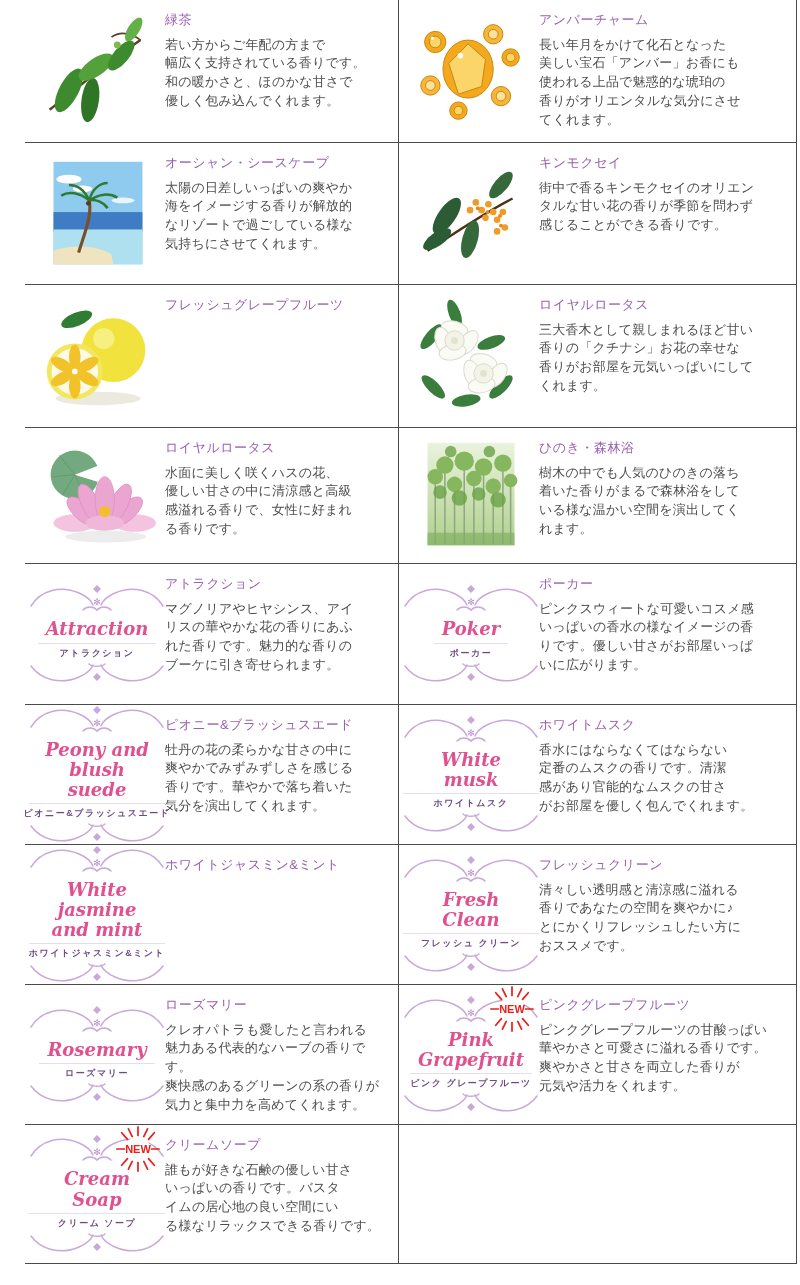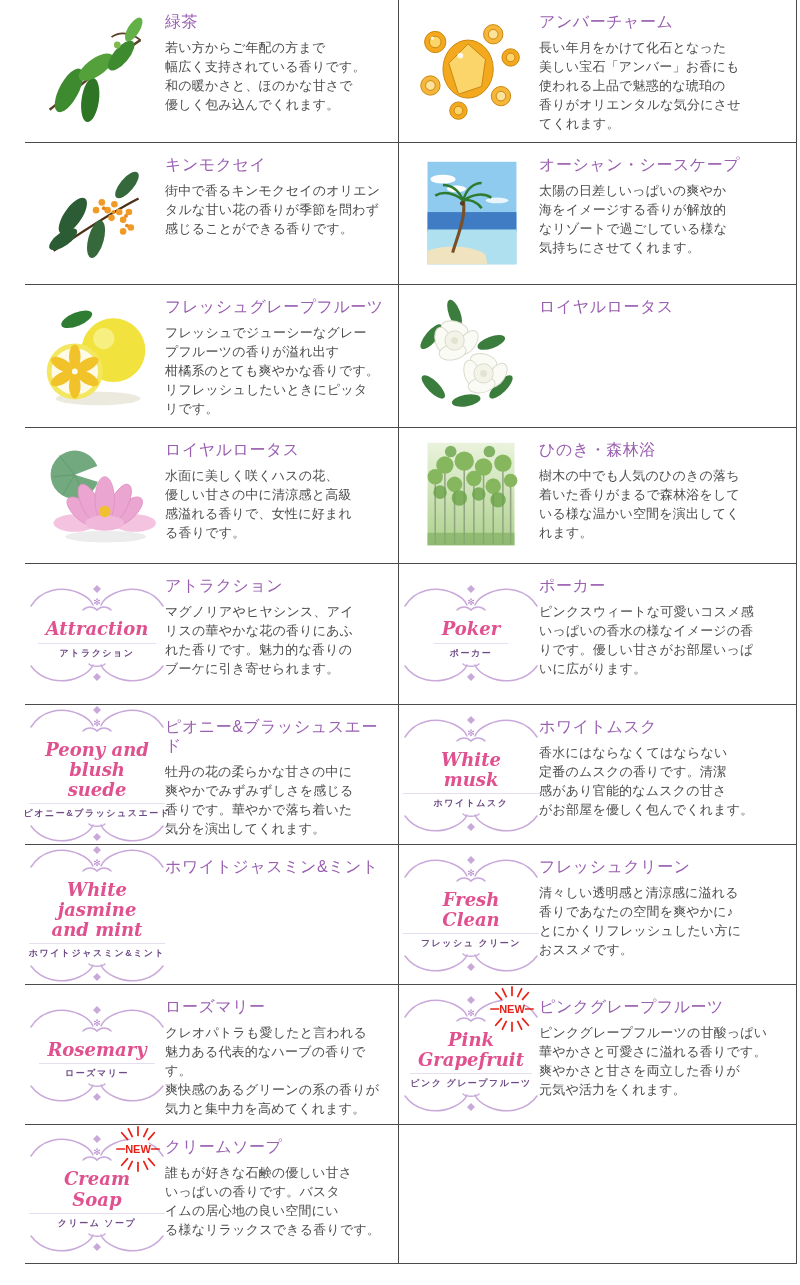--- a/index.html
+++ b/index.html
@@ -20,21 +20,21 @@
   }
   .imgbox{
     flex:0 0 136px;width:136px;
     display:flex;align-items:center;justify-content:center;
   }
   .imgbox.ornate{flex-direction:column;gap:0;}
   .txt{flex:1;min-width:0;align-self:flex-start;padding-top:4px;}
   .title-row{position:relative;}
   .title{
     margin:0 0 8px 0;
-    font-size:16px;font-weight:normal;
+    font-size:13px;font-weight:normal;
     color:#9a5fb0;letter-spacing:0.5px;
     line-height:1.2;
   }
   .desc{
     margin:0;
     font-size:13px;color:#4d4d4d;
     line-height:1.45;letter-spacing:0.2px;
     white-space:pre-line;
   }
   .script{
@@ -105,20 +105,51 @@
       </div>
       <div class="txt">
         <div class="title-row">
           <h3 class="title">アンバーチャーム</h3>
         </div>
         <p class="desc">長い年月をかけて化石となった
 美しい宝石「アンバー」お香にも
 使われる上品で魅惑的な琥珀の
 香りがオリエンタルな気分にさせ
 てくれます。</p>
+      </div>
+    </div>
+    <div class="cell">
+      <div class="imgbox">
+        <svg viewBox="0 0 130 120" width="126" height="116" xmlns="http://www.w3.org/2000/svg">
+          <rect x="20" y="6" width="92" height="106" fill="#8ecbef"></rect>
+          <rect x="20" y="58" width="92" height="20" fill="#3f7cc4"></rect>
+          <rect x="20" y="76" width="92" height="36" fill="#aee0ef"></rect>
+          <path d="M20 112 L20 98 C42 90 70 94 80 102 L82 112 Z" fill="#efe3c0"></path>
+          <ellipse cx="36" cy="24" rx="13" ry="4.5" fill="#ffffff"></ellipse>
+          <ellipse cx="50" cy="34" rx="10" ry="3.5" fill="#ffffff"></ellipse>
+          <ellipse cx="92" cy="46" rx="12" ry="3" fill="#ffffff" opacity="0.8"></ellipse>
+          <path d="M46 100 C52 80 60 62 57 46" stroke="#7a4f28" stroke-width="3.2" fill="none"></path>
+          <g stroke="#2f7a2f" stroke-width="2.6" fill="none">
+            <path d="M57 46 C47 38 36 36 28 41"></path>
+            <path d="M57 46 C52 35 44 30 36 30"></path>
+            <path d="M57 46 C60 34 68 28 76 28"></path>
+            <path d="M57 46 C67 39 78 38 86 43"></path>
+            <path d="M57 46 C63 44 72 48 76 54"></path>
+          </g>
+          <circle cx="56" cy="49" r="2.4" fill="#5a3a22"></circle>
+        </svg>
+      </div>
+      <div class="txt">
+        <div class="title-row">
+          <h3 class="title">オーシャン・シースケープ</h3>
+        </div>
+        <p class="desc">太陽の日差しいっぱいの爽やか
+海をイメージする香りが解放的
+なリゾートで過ごしている様な
+気持ちにさせてくれます。</p>
       </div>
     </div>
     <div class="cell">
       <div class="imgbox">
         <svg viewBox="0 0 130 120" width="126" height="116" xmlns="http://www.w3.org/2000/svg">
           <path d="M20 98 C48 80 80 58 108 44" stroke="#4c3018" stroke-width="2.4" fill="none"></path>
           <ellipse cx="40" cy="62" rx="9" ry="22" transform="rotate(35 40 62)" fill="#2c5c33"></ellipse>
           <ellipse cx="64" cy="86" rx="8" ry="20" transform="rotate(15 64 86)" fill="#35693c"></ellipse>
           <ellipse cx="30" cy="86" rx="7" ry="17" transform="rotate(55 30 86)" fill="#2c5c33"></ellipse>
           <ellipse cx="96" cy="30" rx="7" ry="17" transform="rotate(40 96 30)" fill="#35693c"></ellipse>
@@ -147,51 +178,20 @@
           <h3 class="title">キンモクセイ</h3>
         </div>
         <p class="desc">街中で香るキンモクセイのオリエン
 タルな甘い花の香りが季節を問わず
 感じることができる香りです。</p>
       </div>
     </div>
     <div class="cell">
       <div class="imgbox">
         <svg viewBox="0 0 130 120" width="126" height="116" xmlns="http://www.w3.org/2000/svg">
-          <rect x="20" y="6" width="92" height="106" fill="#8ecbef"></rect>
-          <rect x="20" y="58" width="92" height="20" fill="#3f7cc4"></rect>
-          <rect x="20" y="76" width="92" height="36" fill="#aee0ef"></rect>
-          <path d="M20 112 L20 98 C42 90 70 94 80 102 L82 112 Z" fill="#efe3c0"></path>
-          <ellipse cx="36" cy="24" rx="13" ry="4.5" fill="#ffffff"></ellipse>
-          <ellipse cx="50" cy="34" rx="10" ry="3.5" fill="#ffffff"></ellipse>
-          <ellipse cx="92" cy="46" rx="12" ry="3" fill="#ffffff" opacity="0.8"></ellipse>
-          <path d="M46 100 C52 80 60 62 57 46" stroke="#7a4f28" stroke-width="3.2" fill="none"></path>
-          <g stroke="#2f7a2f" stroke-width="2.6" fill="none">
-            <path d="M57 46 C47 38 36 36 28 41"></path>
-            <path d="M57 46 C52 35 44 30 36 30"></path>
-            <path d="M57 46 C60 34 68 28 76 28"></path>
-            <path d="M57 46 C67 39 78 38 86 43"></path>
-            <path d="M57 46 C63 44 72 48 76 54"></path>
-          </g>
-          <circle cx="56" cy="49" r="2.4" fill="#5a3a22"></circle>
-        </svg>
-      </div>
-      <div class="txt">
-        <div class="title-row">
-          <h3 class="title">オーシャン・シースケープ</h3>
-        </div>
-        <p class="desc">太陽の日差しいっぱいの爽やか
-海をイメージする香りが解放的
-なリゾートで過ごしている様な
-気持ちにさせてくれます。</p>
-      </div>
-    </div>
-    <div class="cell">
-      <div class="imgbox">
-        <svg viewBox="0 0 130 120" width="126" height="116" xmlns="http://www.w3.org/2000/svg">
           <ellipse cx="66" cy="104" rx="44" ry="7" fill="#eceadf"></ellipse>
           <ellipse cx="44" cy="22" rx="17" ry="7" transform="rotate(-22 44 22)" fill="#2e7d32"></ellipse>
           <circle cx="82" cy="54" r="33" fill="#f1e23e"></circle>
           <circle cx="72" cy="42" r="11" fill="#f9f290" opacity="0.8"></circle>
           <circle cx="42" cy="76" r="29" fill="#f4e760"></circle>
           <circle cx="42" cy="76" r="24" fill="#fdfbe8"></circle>
           <g fill="#f2c22a">
             <ellipse cx="42" cy="61" rx="6" ry="13"></ellipse>
             <ellipse cx="55" cy="69" rx="6" ry="13" transform="rotate(60 55 69)"></ellipse>
             <ellipse cx="55" cy="83" rx="6" ry="13" transform="rotate(120 55 83)"></ellipse>
@@ -199,25 +199,20 @@
             <ellipse cx="29" cy="83" rx="6" ry="13" transform="rotate(60 29 83)"></ellipse>
             <ellipse cx="29" cy="69" rx="6" ry="13" transform="rotate(120 29 69)"></ellipse>
           </g>
           <circle cx="42" cy="76" r="3" fill="#fdfbe8"></circle>
         </svg>
       </div>
       <div class="txt">
         <div class="title-row">
           <h3 class="title">フレッシュグレープフルーツ</h3>
         </div>
-        <p class="desc">フレッシュでジューシーなグレー
-プフルーツの香りが溢れ出す
-柑橘系のとても爽やかな香りです。
-リフレッシュしたいときにピッタ
-リです。</p>
       </div>
     </div>
     <div class="cell">
       <div class="imgbox">
         <svg viewBox="0 0 130 120" width="126" height="116" xmlns="http://www.w3.org/2000/svg">
           <g fill="#3a7d3c">
             <ellipse cx="24" cy="40" rx="6" ry="16" transform="rotate(40 24 40)"></ellipse>
             <ellipse cx="48" cy="16" rx="6" ry="15" transform="rotate(-20 48 16)"></ellipse>
             <ellipse cx="86" cy="46" rx="6" ry="15" transform="rotate(70 86 46)"></ellipse>
             <ellipse cx="26" cy="92" rx="6" ry="16" transform="rotate(-45 26 92)"></ellipse>
@@ -237,20 +232,24 @@
             <circle cx="78" cy="78" r="10" fill="#f3f3e8"></circle>
           </g>
           <circle cx="48" cy="44" r="3.5" fill="#e3e3d2"></circle>
           <circle cx="78" cy="78" r="3.5" fill="#e3e3d2"></circle>
         </svg>
       </div>
       <div class="txt">
         <div class="title-row">
           <h3 class="title">ロイヤルロータス</h3>
         </div>
+        <p class="desc">三大香木として親しまれるほど甘い
+香りの「クチナシ」お花の幸せな
+香りがお部屋を元気いっぱいにして
+くれます。</p>
       </div>
     </div>
     <div class="cell">
       <div class="imgbox">
         <svg viewBox="0 0 130 120" width="126" height="116" xmlns="http://www.w3.org/2000/svg">
           <ellipse cx="74" cy="102" rx="42" ry="6" fill="#ececec"></ellipse>
           <circle cx="42" cy="38" r="25" fill="#72a97f"></circle>
           <path d="M42 38 L68 28 L68 46 Z" fill="#ffffff"></path>
           <path d="M42 38 L26 18 M42 38 L20 40 M42 38 L30 58 M42 38 L52 60" stroke="#5b9468" stroke-width="1" opacity="0.7"></path>
           <g fill="#f3c3e0">

